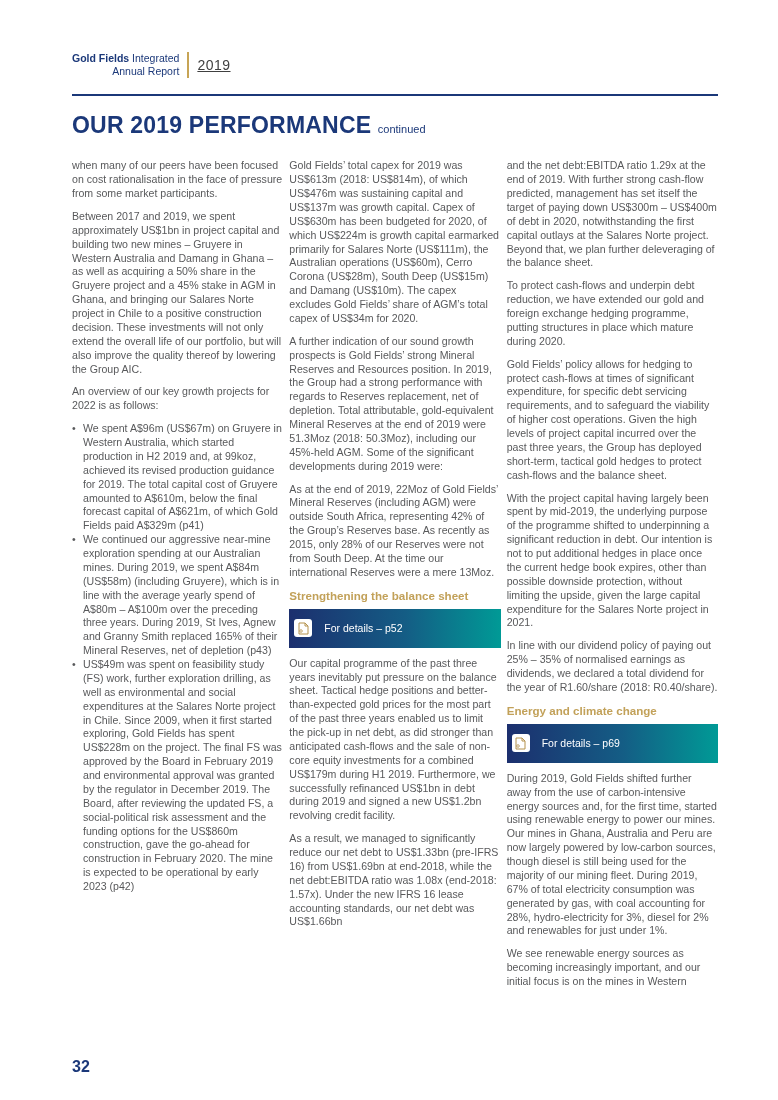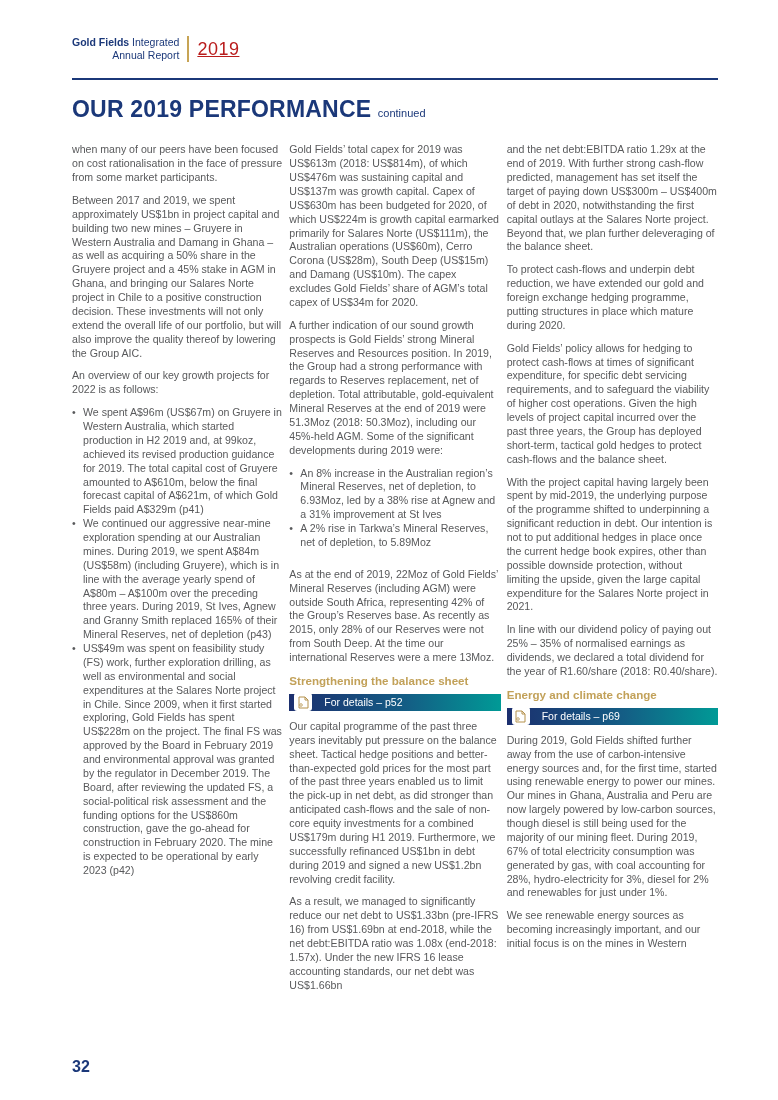--- a/index.html
+++ b/index.html
@@ -2,48 +2,48 @@
 <html><head>
 <meta charset="utf-8">
 <style>
   * { box-sizing: border-box; margin: 0; padding: 0; }
   html, body { background: #ffffff; }
   body {
     width: 778px; height: 1100px;
     font-family: "Liberation Sans", sans-serif;
     position: relative; overflow: hidden;
   }
-  .page { padding: 36px 60px 0 72px; position: relative; height: 100%; }
+  .page { padding: 52px 60px 0 72px; position: relative; height: 100%; }
 
   
   .brand-row { display: flex; align-items: center; justify-content: flex-start; }
   .brand-text { text-align: right; color: #1b3879; font-size: 10.5px; line-height: 1.25; }
   .brand-text .bold { font-weight: bold; }
   .brand-divider { width: 2px; height: 26px; background: #c7a455; margin: 0 8px; }
-  .brand-year { color: #b91c1c; font-size: 18px; font-weight: 400; letter-spacing: 0.5px; text-decoration: underline; }
+  .brand-year { color: #404040; font-size: 14px; font-weight: 400; letter-spacing: 0.5px; text-decoration: underline; }
 
   .top-rule { border: none; border-top: 2px solid #1b3879; margin-top: 16px; }
 
   
   .page-title { color: #1b3879; font-size: 23px; font-weight: bold; margin-top: 16px; letter-spacing: 0.2px; }
   .page-title .suffix { font-size: 11px; font-weight: normal; letter-spacing: 0; }
 
   
   .columns { display: flex; gap: 6px; margin-top: 20px; }
   .col { flex: 1 1 0; min-width: 0; }
 
   .col p { font-size: 10.6px; line-height: 1.31; color: #58595b; margin-bottom: 9px; }
   .col ul { list-style: none; margin-bottom: 18px; }
   .col li { font-size: 10.6px; line-height: 1.31; color: #58595b; padding-left: 11px; position: relative; }
   .col li::before { content: "•"; position: absolute; left: 0; top: 0; color: #58595b; }
 
   .section-heading { color: #c2a159; font-size: 11.6px; font-weight: bold; margin: 2px 0 7px; }
 
   .details-banner {
-    height: 17px; display: flex; align-items: center;
+    height: 39px; display: flex; align-items: center;
     background: linear-gradient(90deg, #1c2f6e 0%, #145d85 55%, #009a96 100%);
     color: #ffffff; font-size: 10.5px; margin-bottom: 9px;
     padding-left: 5px; cursor: pointer;
   }
   .banner-icon {
     width: 18px; height: 18px; background: #ffffff; border-radius: 3px;
     display: flex; align-items: center; justify-content: center; flex: 0 0 auto;
   }
   .banner-label { margin-left: 12px; }
 
@@ -75,24 +75,20 @@
         <p>An overview of our key growth projects for 2022 is as follows:</p>
         <ul>
           <li>We spent A$96m (US$67m) on Gruyere in Western Australia, which started production in H2 2019 and, at 99koz, achieved its revised production guidance for 2019. The total capital cost of Gruyere amounted to A$610m, below the final forecast capital of A$621m, of which Gold Fields paid A$329m (p41)</li>
           <li>We continued our aggressive near-mine exploration spending at our Australian mines. During 2019, we spent A$84m (US$58m) (including Gruyere), which is in line with the average yearly spend of A$80m – A$100m over the preceding three years. During 2019, St Ives, Agnew and Granny Smith replaced 165% of their Mineral Reserves, net of depletion (p43)</li>
           <li>US$49m was spent on feasibility study (FS) work, further exploration drilling, as well as environmental and social expenditures at the Salares Norte project in Chile. Since 2009, when it first started exploring, Gold Fields has spent US$228m on the project. The final FS was approved by the Board in February 2019 and environmental approval was granted by the regulator in December 2019. The Board, after reviewing the updated FS, a social-political risk assessment and the funding options for the US$860m construction, gave the go-ahead for construction in February 2020. The mine is expected to be operational by early 2023 (p42)</li>
         </ul>
       </div>
     <div class="col" id="col-1">
         <p>Gold Fields’ total capex for 2019 was US$613m (2018: US$814m), of which US$476m was sustaining capital and US$137m was growth capital. Capex of US$630m has been budgeted for 2020, of which US$224m is growth capital earmarked primarily for Salares Norte (US$111m), the Australian operations (US$60m), Cerro Corona (US$28m), South Deep (US$15m) and Damang (US$10m). The capex excludes Gold Fields’ share of AGM’s total capex of US$34m for 2020.</p>
         <p>A further indication of our sound growth prospects is Gold Fields’ strong Mineral Reserves and Resources position. In 2019, the Group had a strong performance with regards to Reserves replacement, net of depletion. Total attributable, gold-equivalent Mineral Reserves at the end of 2019 were 51.3Moz (2018: 50.3Moz), including our 45%-held AGM. Some of the significant developments during 2019 were:</p>
-        <ul>
-          <li>An 8% increase in the Australian region’s Mineral Reserves, net of depletion, to 6.93Moz, led by a 38% rise at Agnew and a 31% improvement at St Ives</li>
-          <li>A 2% rise in Tarkwa’s Mineral Reserves, net of depletion, to 5.89Moz</li>
-        </ul>
         <p>As at the end of 2019, 22Moz of Gold Fields’ Mineral Reserves (including AGM) were outside South Africa, representing 42% of the Group’s Reserves base. As recently as 2015, only 28% of our Reserves were not from South Deep. At the time our international Reserves were a mere 13Moz.</p>
         <h3 class="section-heading">Strengthening the balance sheet</h3>
         <div class="details-banner">
           <span class="banner-icon">
             <svg width="11" height="13" viewBox="0 0 11 13">
               <path d="M1 1 h6 l3 3 v8 h-9 z" fill="none" stroke="#b5924c" stroke-width="1"></path>
               <path d="M7 1 v3 h3" fill="none" stroke="#b5924c" stroke-width="1"></path>
               <circle cx="3" cy="9" r="1.3" fill="none" stroke="#b5924c" stroke-width="0.8"></circle>
             </svg>
           </span>

